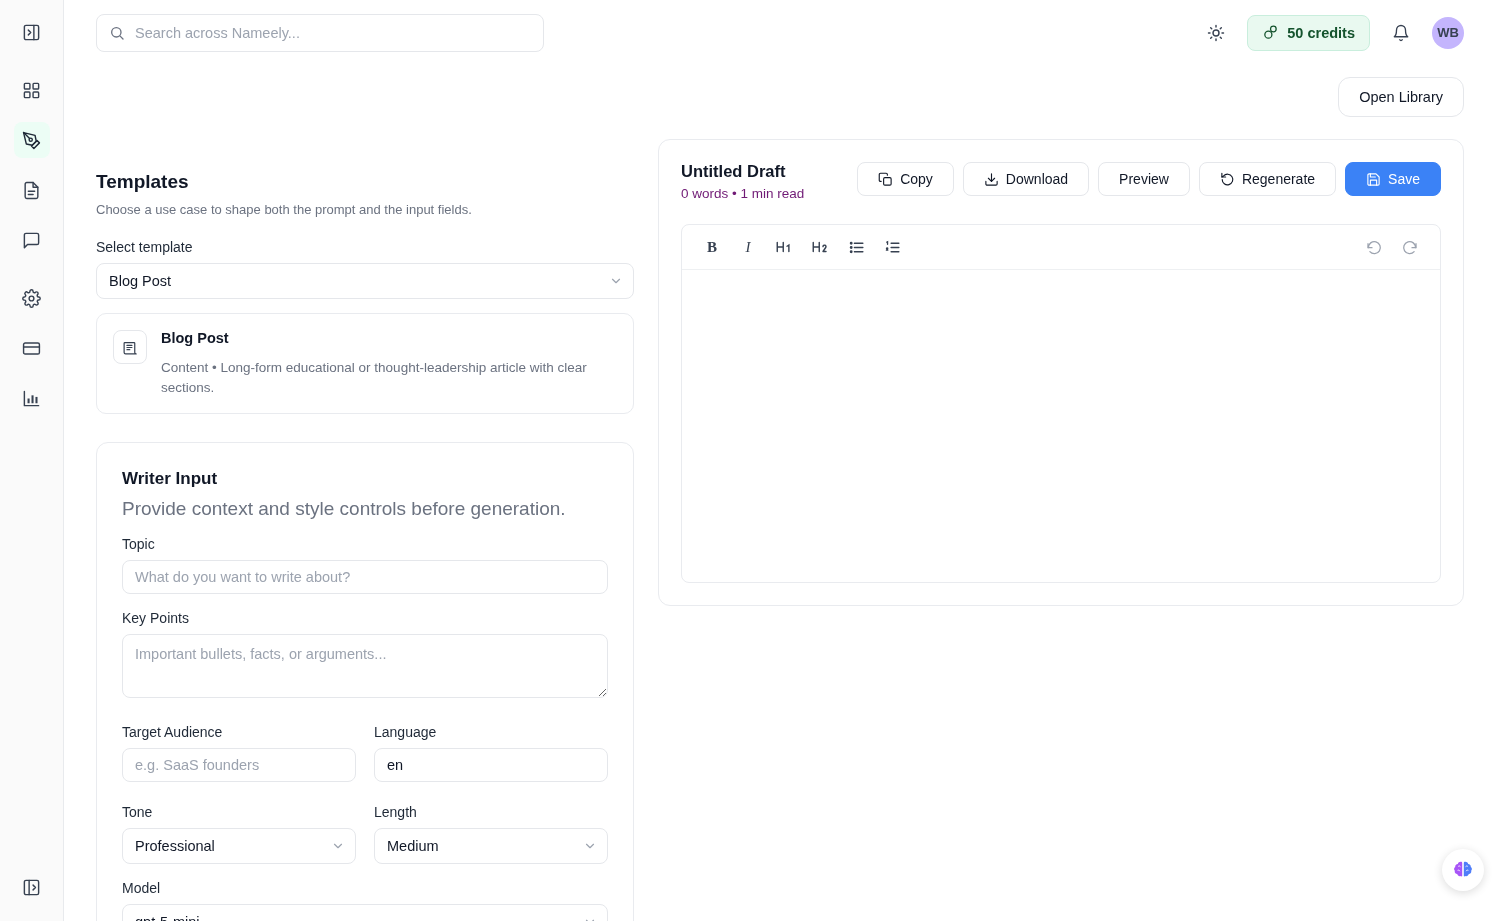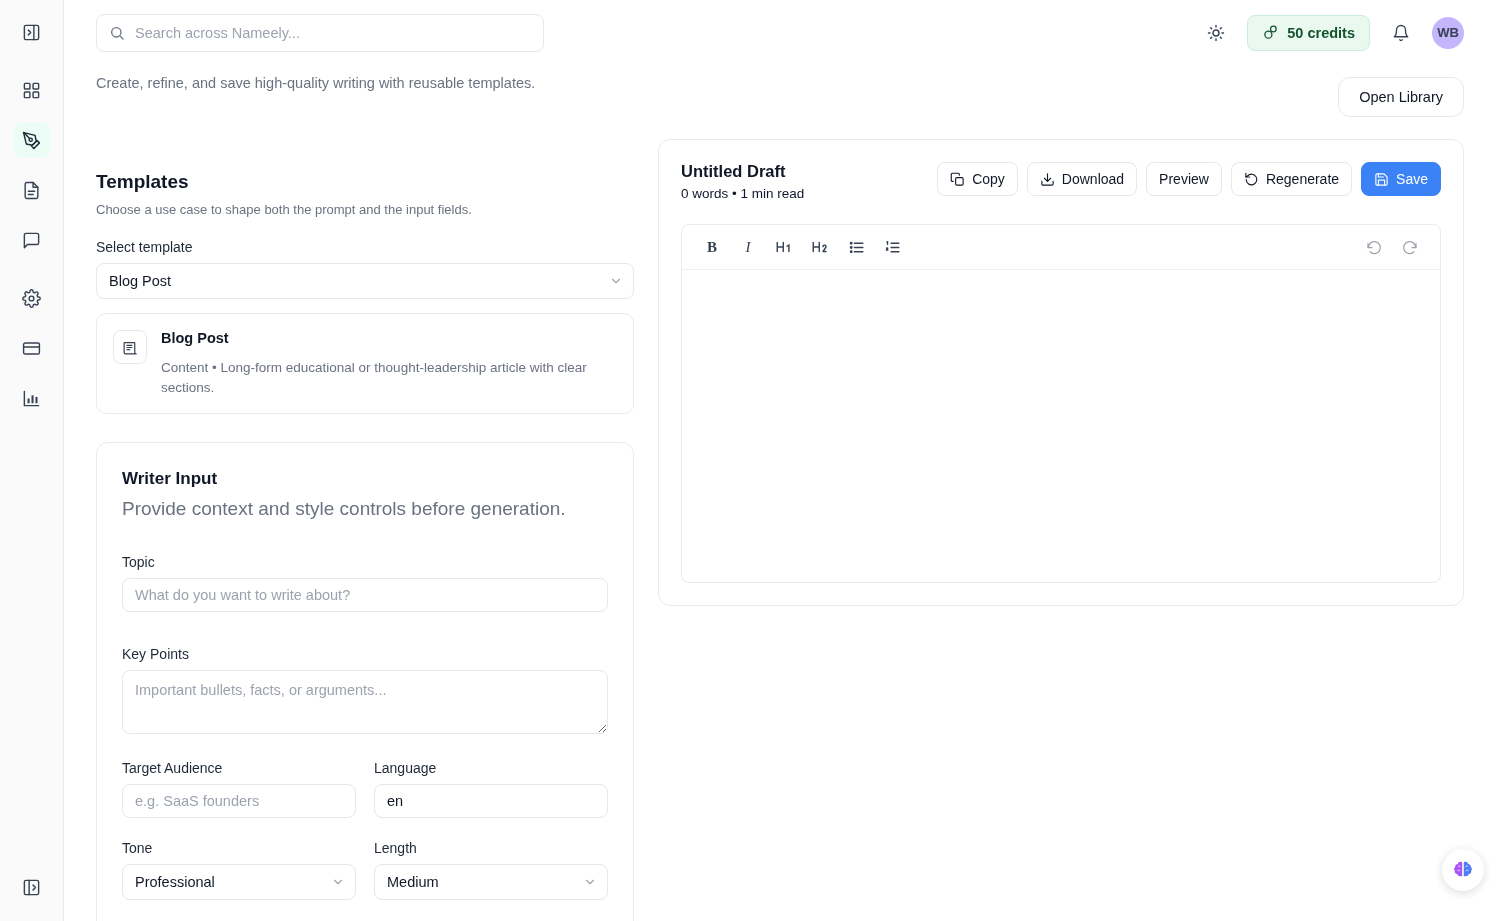--- a/index.html
+++ b/index.html
@@ -113,21 +113,21 @@
   .tmpl-name { font-size: 14.5px; font-weight: 700; color: #111827; }
   .tmpl-desc { font-size: 13.5px; color: #6b7280; margin-top: 12px; line-height: 1.45; max-width: 432px; }
 
   .card {
     margin-top: 28px; border: 1px solid #e9ebef; border-radius: 12px;
     background: #fff; padding: 26px 25px 22px 25px;
   }
   .card-title { font-size: 17px; font-weight: 700; color: #111827; }
   .card-sub { font-size: 19px; color: #6b7280; margin-top: 9px; }
 
-  .form-field { margin-top: 34px; }
+  .form-field { margin-top: 16px; }
   .text-input {
     width: 100%; height: 34px;
     border: 1px solid #e5e7eb; border-radius: 8px; background: #fff;
     padding: 0 12px; font-size: 14.5px; color: #111827; outline: none;
     font-family: "Liberation Sans", sans-serif;
   }
   .text-input::placeholder { color: #9ca3af; }
   .textarea {
     width: 100%; height: 64px; resize: vertical;
     border: 1px solid #e5e7eb; border-radius: 8px; background: #fff;
@@ -138,24 +138,24 @@
   .row2 { display: flex; gap: 18px; margin-top: 22px; }
   .row2 > div { flex: 1 1 0; }
 
   
   .editor-panel {
     border: 1px solid #e9ebef; border-radius: 12px; background: #fff;
     padding: 22px 22px 22px 22px;
   }
   .editor-head { display: flex; align-items: flex-start; }
   .draft-title { font-size: 16.5px; font-weight: 700; color: #111827; }
-  .draft-meta { font-size: 13.5px; color: #0f172a; margin-top: 5px; text-align: center; }
+  .draft-meta { font-size: 13.5px; color: #701a75; margin-top: 5px; text-align: center; }
   .editor-actions { margin-left: auto; display: flex; gap: 9px; align-items: center; }
   .btn {
-    height: 34px; padding: 0 12px; display: inline-flex; align-items: center; gap: 7px;
+    height: 34px; padding: 0 20px; display: inline-flex; align-items: center; gap: 7px;
     border: 1px solid #e5e7eb; border-radius: 8px; background: #fff;
     font-size: 14px; color: #111827; cursor: pointer;
     font-family: "Liberation Sans", sans-serif; white-space: nowrap;
   }
   .btn-primary { background: #3b82f6; border-color: #3b82f6; color: #fff; }
 
   .editor-box {
     margin-top: 23px; border: 1px solid #e9ebef; border-radius: 8px;
     overflow: hidden; background: #fff;
   }
@@ -346,21 +346,20 @@
 
         <div class="avatar">
           <span>WB</span>
         </div>
 
       </div>
     </div>
 
     <div class="page-head">
       <div>
-        <div class="page-sub">Create, refine, and save high-quality writing with reusable templates.</div>
       </div>
       <button class="open-library">Open Library</button>
     </div>
 
     <div class="body-cols">
 
       <div class="col-left">
 
         <div class="sec-title">Templates</div>
         <div class="sec-sub">Choose a use case to shape both the prompt and the input fields.</div>

